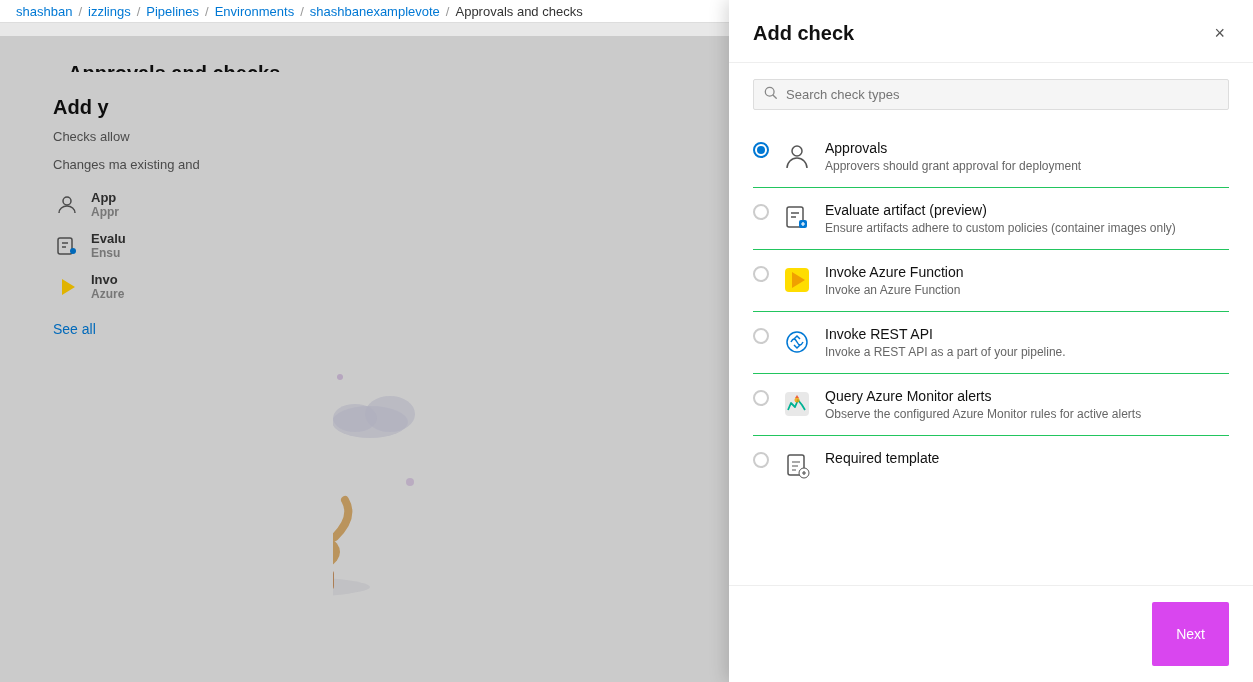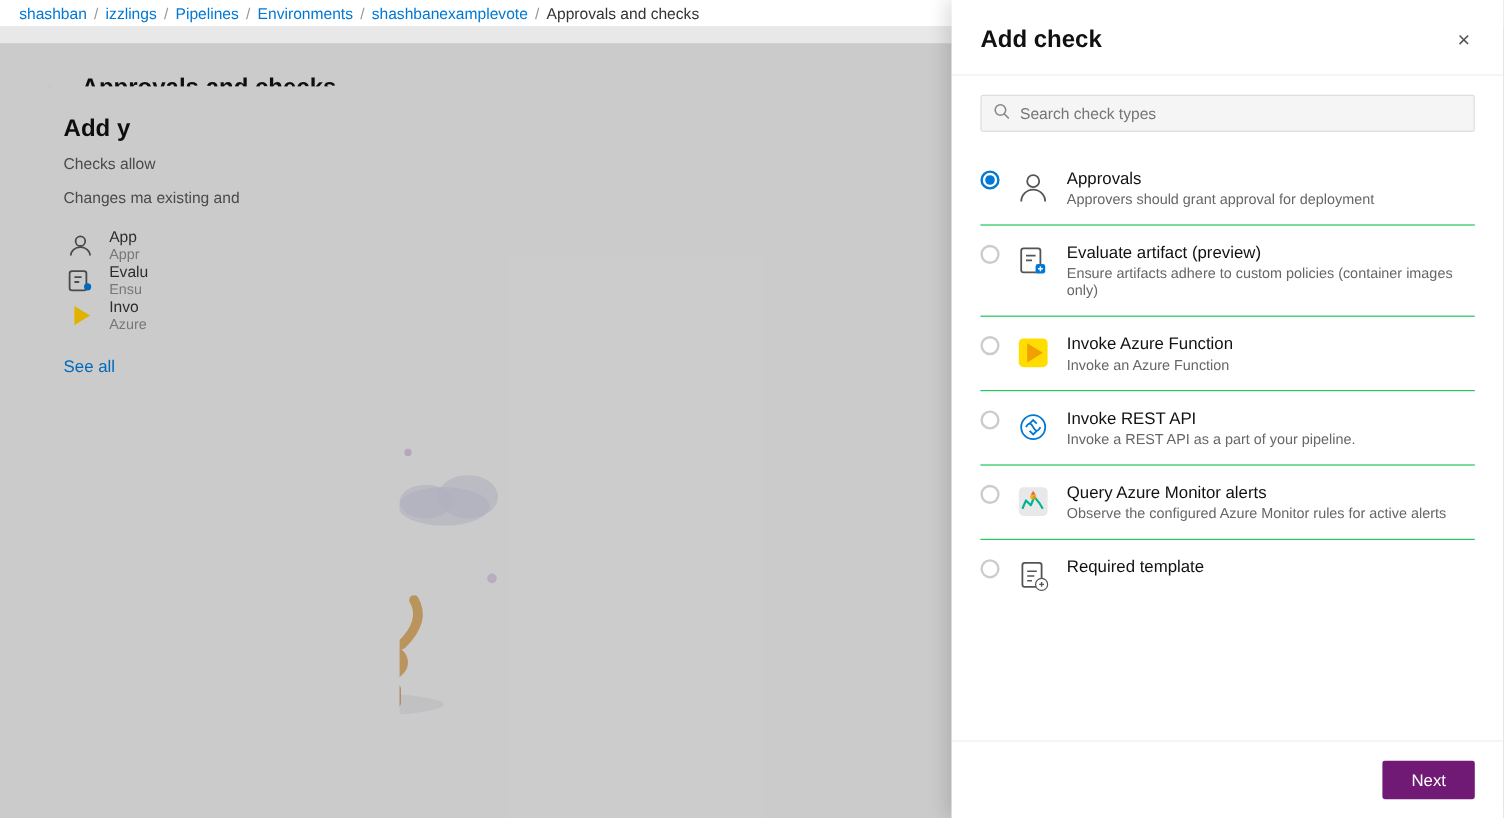--- a/index.html
+++ b/index.html
@@ -108,20 +108,22 @@
     }
     .add-checks-desc2 {
       font-size: 13px;
       color: #555;
       line-height: 1.5;
       margin-bottom: 16px;
     }
     .checks-list-partial {
       display: flex;
       flex-direction: column;
+      gap: 12px;
+      font-weight: bold;
     }
     .check-item-partial {
       display: flex;
       align-items: center;
       gap: 10px;
       font-size: 13px;
     }
     .check-icon-partial {
       width: 28px;
       height: 28px;
@@ -154,21 +156,21 @@
       bottom: 0;
       background: rgba(0,0,0,0.12);
       z-index: 10;
     }
 
     
     .add-check-panel {
       position: absolute;
       top: 0;
       right: 0;
-      width: 460px;
+      width: 524px;
       height: 682px;
       background: #fff;
       box-shadow: -4px 0 16px rgba(0,0,0,0.15);
       z-index: 20;
       display: flex;
       flex-direction: column;
     }
     .panel-header {
       display: flex;
       align-items: center;
@@ -275,24 +277,24 @@
     }
 
     
     .panel-footer {
       padding: 16px 24px;
       border-top: 1px solid #eee;
       display: flex;
       justify-content: flex-end;
     }
     .next-btn {
-      background: #701a75;
+      background: #d946ef;
       color: #fff;
       border: none;
-      padding: 8px 24px;
+      padding: 24px 24px;
       font-size: 14px;
       cursor: pointer;
       border-radius: 2px;
     }
 
     
     .cloud-shape {
       fill: #c8c8d8;
       opacity: 0.6;
     }

